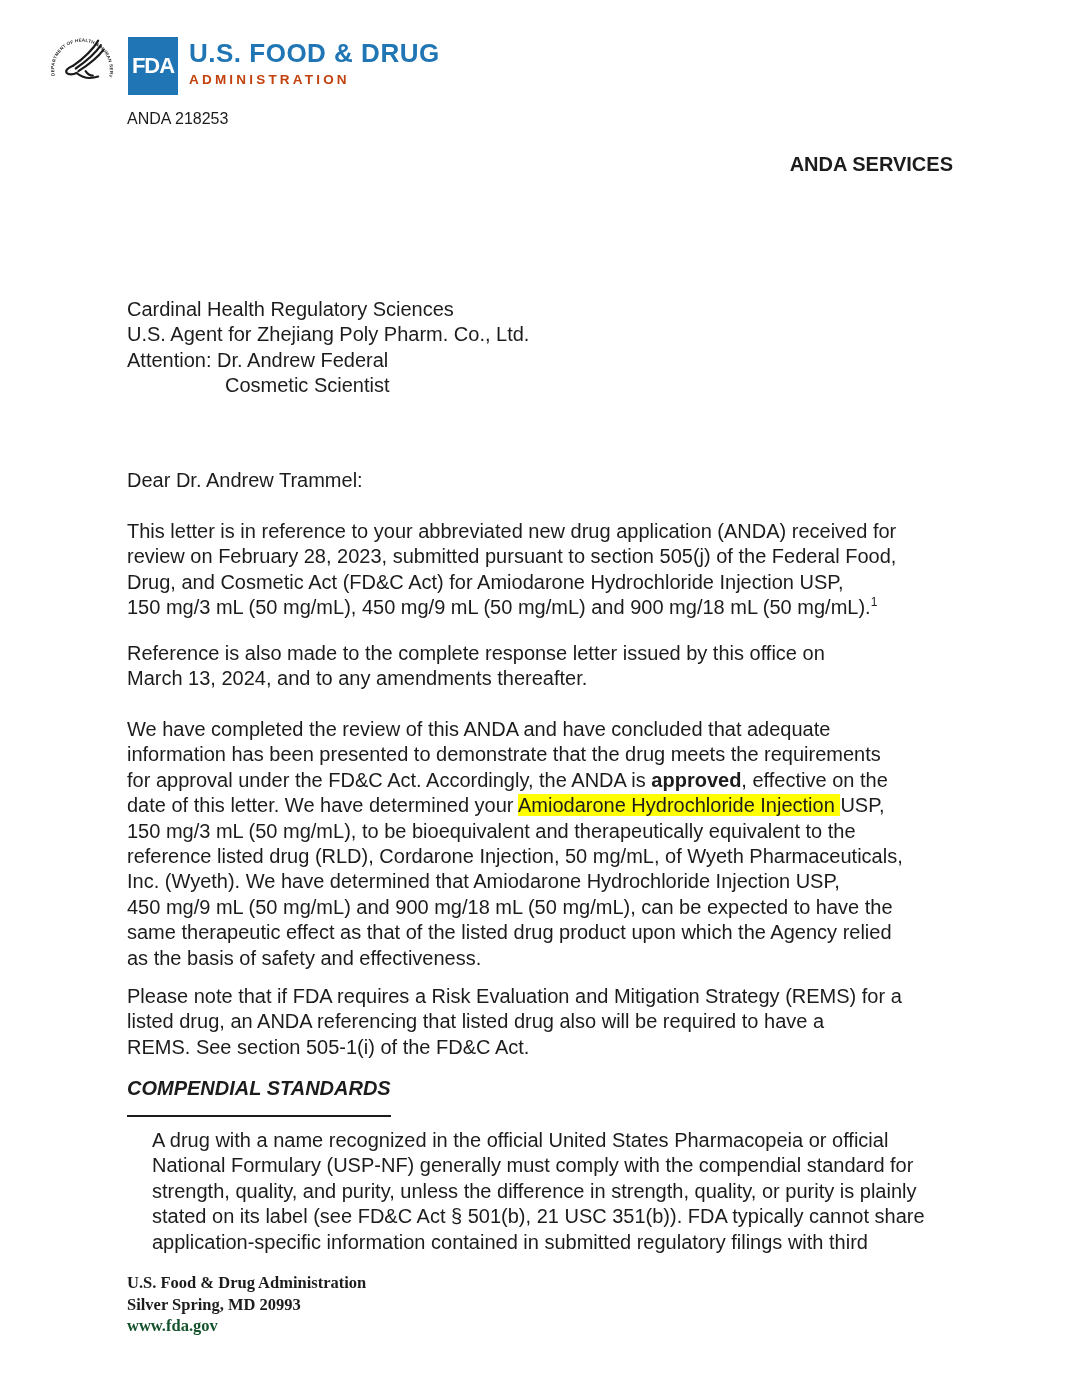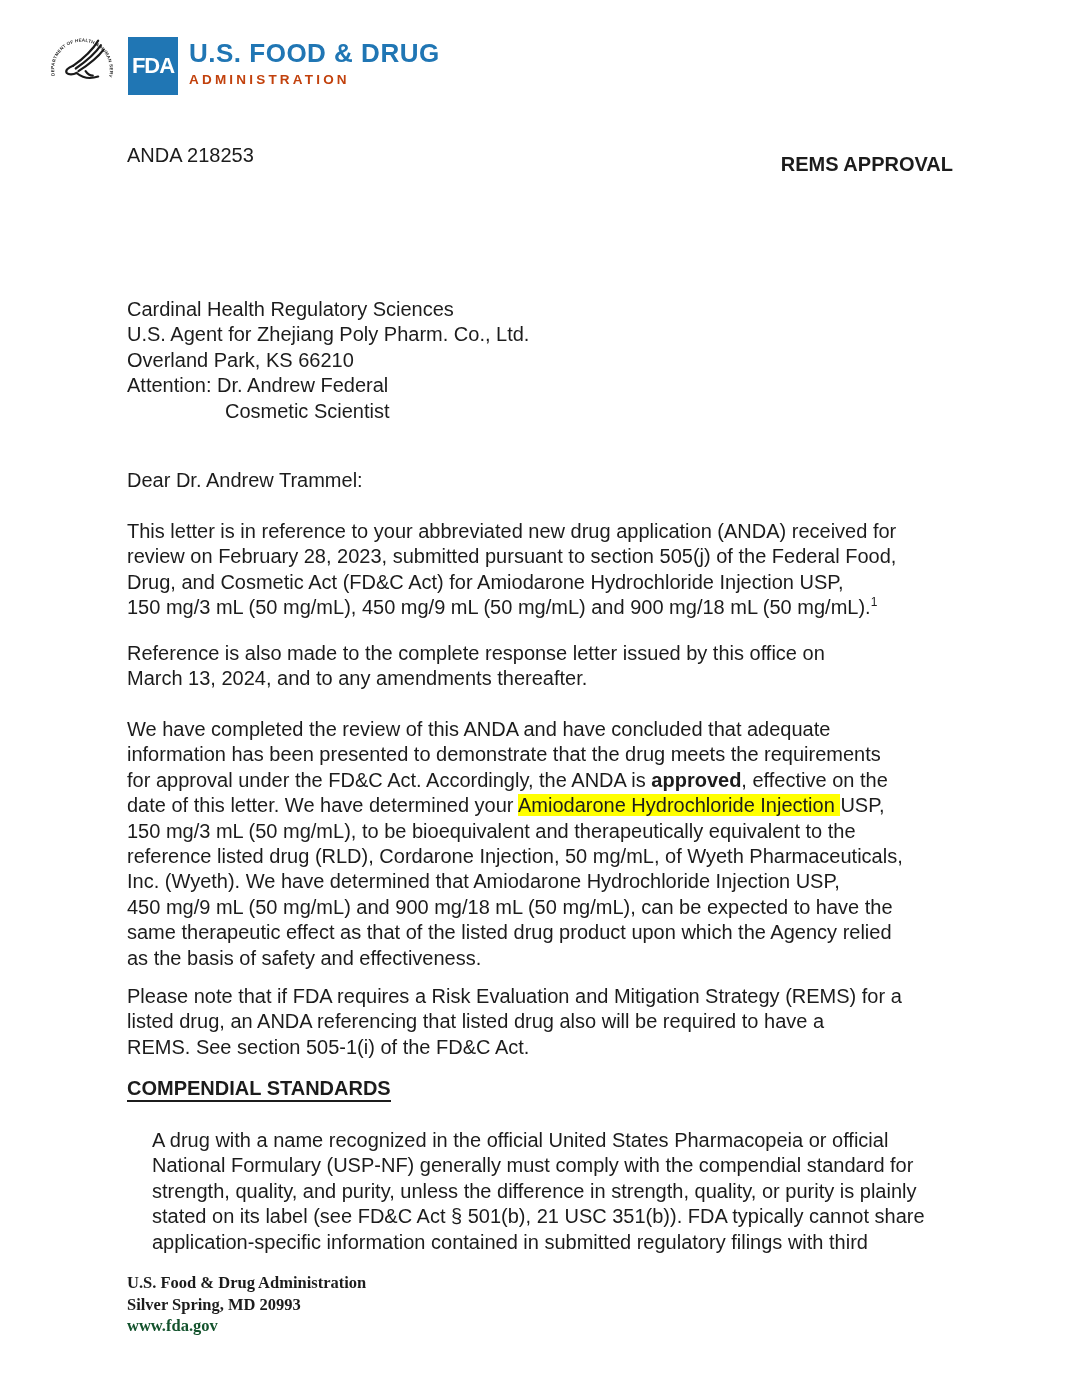--- a/index.html
+++ b/index.html
@@ -21,35 +21,35 @@
     width:50px; height:58px;
     background:#2076b4; color:#ffffff;
     font-weight:700; font-size:22px; letter-spacing:-1px;
     display:flex; align-items:center; justify-content:center;
   }
   .fda-wordmark { margin-left:11px; margin-top:2px; }
   .wm1 { font-size:26px; font-weight:700; color:#2076b4; letter-spacing:0.5px; line-height:1.15; }
   .wm2 { font-size:13.5px; font-weight:700; color:#c2410c; letter-spacing:3.2px; margin-top:3px; }
 
   
-  .anda-number { position:absolute; left:127px; top:144px; font-size:20px; }
+  .anda-number { position:absolute; left:127px; top:110px; font-size:16px; }
   .approval-title { position:absolute; right:127px; top:153px; font-size:20px; font-weight:700; }
 
   .block { position:absolute; left:127px; width:900px; font-size:20px; line-height:25.4px; }
   .para  { white-space:pre-line; }
 
   .recipient   { top:297px; }
   .attn-title  { padding-left:98px; }
   .salutation  { top:468px; }
   .p-intro     { top:519px; }
   .p-crl       { top:641px; }
   .p-approval  { top:717px; }
   .p-rems      { top:984px; }
   .h-compendial{ top:1076px; font-weight:700; }
-  .h-compendial .ul { border-bottom:2.5px solid #1c1c1c; padding-bottom:1px; }
+  .h-compendial .ul { border-bottom:2.5px solid #1c1c1c; padding-bottom:16px;font-style:italic; }
   .p-compendial{ top:1128px;margin-left:25px; }
 
   sup.fn { font-size:12px; vertical-align:super; line-height:0; }
   .hl { background:#ffff00; }
   .bold { font-weight:700; }
 
   
   .page-footer {
     position:absolute; left:127px; top:1272px;
     font-family:"Liberation Serif", serif;
@@ -84,26 +84,25 @@
     <div class="fda-logo">
       <div class="fda-square">FDA</div>
       <div class="fda-wordmark">
         <div class="wm1">U.S. FOOD &amp; DRUG</div>
         <div class="wm2">ADMINISTRATION</div>
       </div>
     </div>
   </header>
 
   <div class="anda-number">ANDA 218253</div>
-  <div class="approval-title">REMS APPROVAL</div>
+  <div class="approval-title">ANDA SERVICES</div>
 
   <div class="block recipient">
     <div>Cardinal Health Regulatory Sciences</div>
     <div>U.S. Agent for Zhejiang Poly Pharm. Co., Ltd.</div>
-    <div>Overland Park, KS 66210</div>
     <div>Attention: Dr. Andrew Federal</div>
     <div class="attn-title">Cosmetic Scientist</div>
   </div>
 
   <div class="block salutation">Dear Dr. Andrew Trammel:</div>
 
   <div class="block para p-intro"><span>This letter is in reference to your abbreviated new drug application (ANDA) received for
 review on February 28, 2023, submitted pursuant to section 505(j) of the Federal Food,
 Drug, and Cosmetic Act (FD&amp;C Act) for Amiodarone Hydrochloride Injection USP,
 150 mg/3 mL (50 mg/mL), 450 mg/9 mL (50 mg/mL) and 900 mg/18 mL (50 mg/mL).</span><sup class="fn">1</sup></div>

